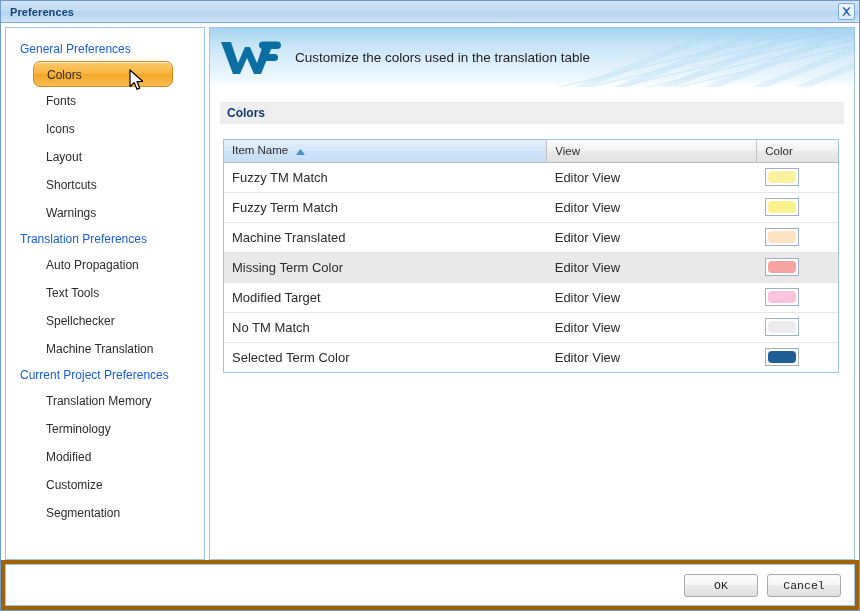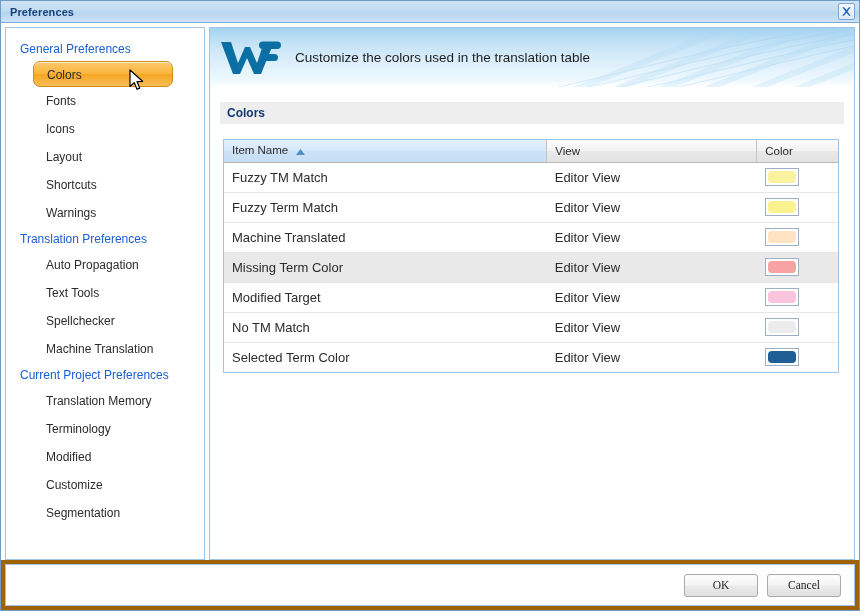--- a/index.html
+++ b/index.html
@@ -244,21 +244,21 @@
   }
   .btn {
     width: 74px; height: 23px;
     border: 1px solid #a9a9a9;
     border-radius: 3px;
     background: linear-gradient(to bottom, #fdfdfd 0%, #f4f4f4 48%, #eaeaea 52%, #e0e0e0 100%);
     font-size: 11.5px;
     color: #1d1d1d;
     display: flex; align-items: center; justify-content: center;
     cursor: pointer;
-    font-family: Liberation Serif, serif;
+    font-family: Liberation Mono, monospace;
   }
 </style>
 </head>
 <body>
 
 <div class="window">
 
   <div class="titlebar">
     <div class="titlebar-text">Preferences</div>
     <div class="close-btn">

